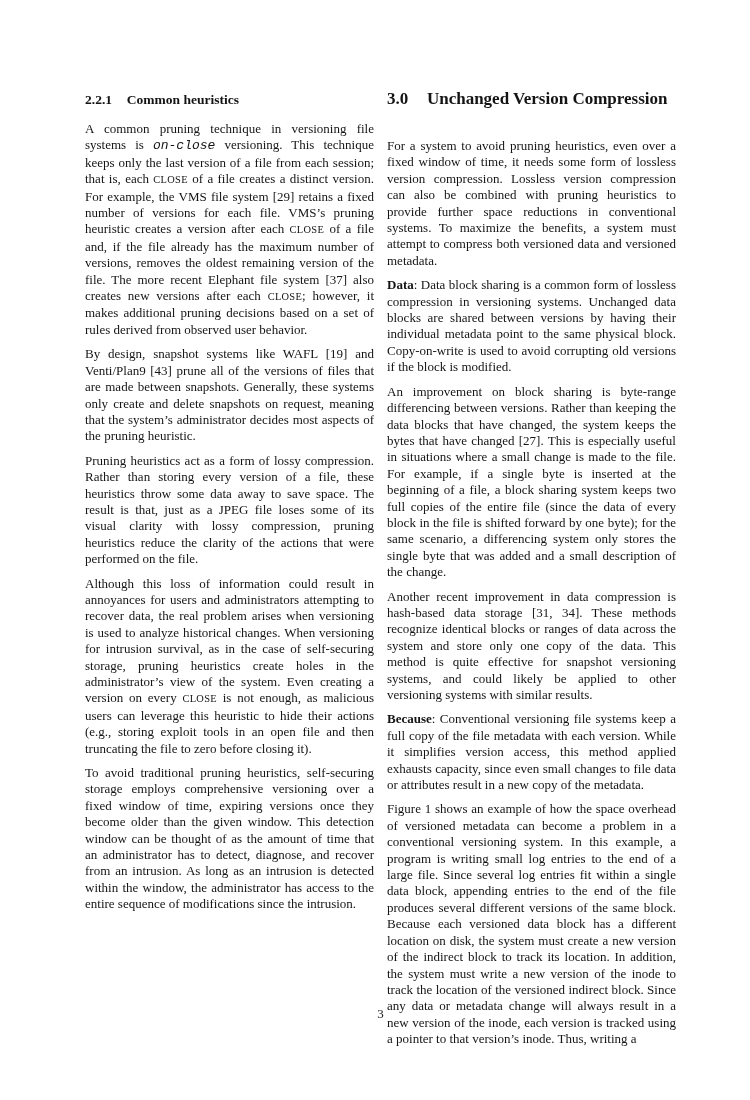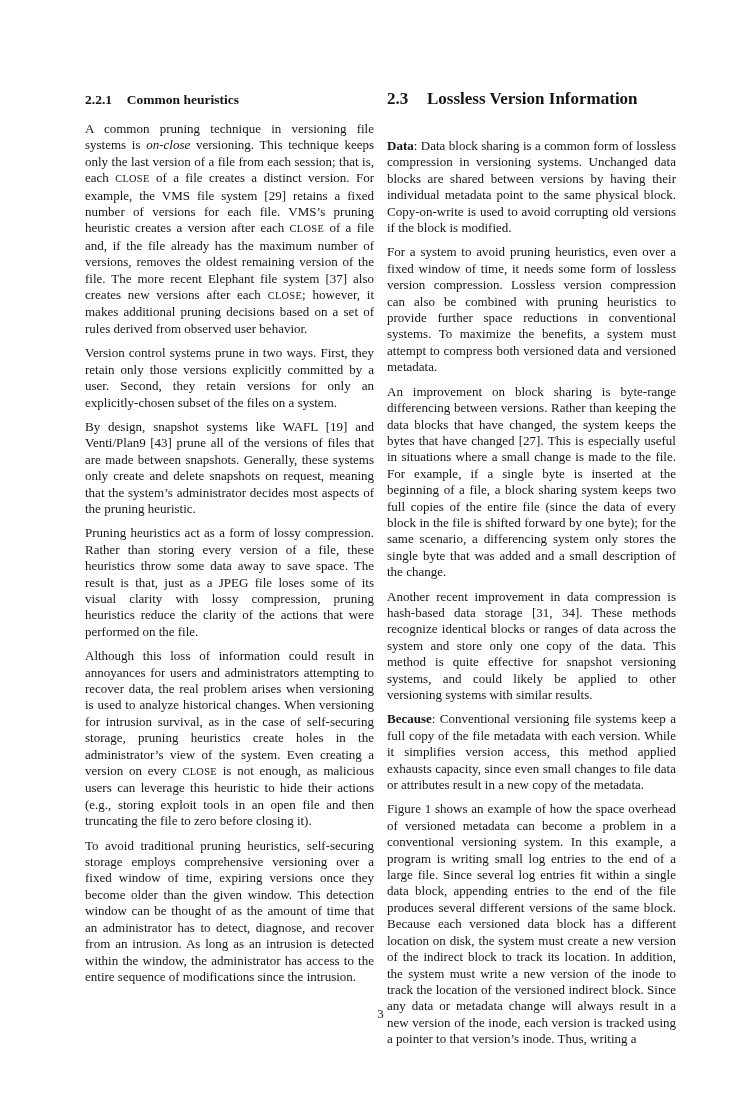--- a/index.html
+++ b/index.html
@@ -48,21 +48,21 @@
   .section-heading {
     font-size: 17px;
     font-weight: bold;
     margin: -3px 0 30px 0;
     text-align: left;
     line-height: 19px;
   }
   .h-num {
     margin-right: 1.1em;
   }
-  .seg-i { font-style: italic; }
+  .seg-i { font-style: italic; font-family: Liberation Mono, monospace; }
   .seg-b { font-weight: bold; }
   .seg-sc { font-size: 0.8em; letter-spacing: 0.03em; }
   .page-number {
     position: absolute;
     left: 85px;
     top: 1006px;
     width: 591px;
     text-align: center;
     font-size: 13px;
   }
@@ -71,34 +71,33 @@
 <body>
 
 <div class="page">
   <div class="content">
 
     <div class="col">
       <h4 class="subsection-heading first">
         <span class="h-num">2.2.1</span><span class="h-title">Common heuristics</span>
       </h4>
       <p class="para"><span>A common pruning technique in versioning file systems is </span><span class="seg-i">on-close</span><span> versioning. This technique keeps only the last version of a file from each session; that is, each </span><span class="seg-sc">CLOSE</span><span> of a file creates a distinct version. For example, the VMS file system [29] retains a fixed number of versions for each file. VMS’s pruning heuristic creates a version after each </span><span class="seg-sc">CLOSE</span><span> of a file and, if the file already has the maximum number of versions, removes the oldest remaining version of the file. The more recent Elephant file system [37] also creates new versions after each </span><span class="seg-sc">CLOSE</span><span>; however, it makes additional pruning decisions based on a set of rules derived from observed user behavior.</span></p>
-      <p class="para">Version control systems prune in two ways. First, they retain only those versions explicitly committed by a user. Second, they retain versions for only an explicitly-chosen subset of the files on a system.</p>
       <p class="para">By design, snapshot systems like WAFL [19] and Venti/Plan9 [43] prune all of the versions of files that are made between snapshots. Generally, these systems only create and delete snapshots on request, meaning that the system’s administrator decides most aspects of the pruning heuristic.</p>
 
       <p class="para">Pruning heuristics act as a form of lossy compression. Rather than storing every version of a file, these heuristics throw some data away to save space. The result is that, just as a JPEG file loses some of its visual clarity with lossy compression, pruning heuristics reduce the clarity of the actions that were performed on the file.</p>
       <p class="para"><span>Although this loss of information could result in annoyances for users and administrators attempting to recover data, the real problem arises when versioning is used to analyze historical changes. When versioning for intrusion survival, as in the case of self-securing storage, pruning heuristics create holes in the administrator’s view of the system. Even creating a version on every </span><span class="seg-sc">CLOSE</span><span> is not enough, as malicious users can leverage this heuristic to hide their actions (e.g., storing exploit tools in an open file and then truncating the file to zero before closing it).</span></p>
       <p class="para">To avoid traditional pruning heuristics, self-securing storage employs comprehensive versioning over a fixed window of time, expiring versions once they become older than the given window. This detection window can be thought of as the amount of time that an administrator has to detect, diagnose, and recover from an intrusion. As long as an intrusion is detected within the window, the administrator has access to the entire sequence of modifications since the intrusion.</p>
     </div>
 
     <div class="col">
       <h3 class="section-heading">
-        <span class="h-num">2.3</span><span class="h-title">Lossless Version Information</span>
+        <span class="h-num">3.0</span><span class="h-title">Unchanged Version Compression</span>
       </h3>
+      <p class="para">For a system to avoid pruning heuristics, even over a fixed window of time, it needs some form of lossless version compression. Lossless version compression can also be combined with pruning heuristics to provide further space reductions in conventional systems. To maximize the benefits, a system must attempt to compress both versioned data and versioned metadata.</p>
       <p class="para"><span class="seg-b">Data</span><span>:  Data block sharing is a common form of lossless compression in versioning systems. Unchanged data blocks are shared between versions by having their individual metadata point to the same physical block. Copy-on-write is used to avoid corrupting old versions if the block is modified.</span></p>
-      <p class="para">For a system to avoid pruning heuristics, even over a fixed window of time, it needs some form of lossless version compression. Lossless version compression can also be combined with pruning heuristics to provide further space reductions in conventional systems. To maximize the benefits, a system must attempt to compress both versioned data and versioned metadata.</p>
       <p class="para">An improvement on block sharing is byte-range differencing between versions. Rather than keeping the data blocks that have changed, the system keeps the bytes that have changed [27]. This is especially useful in situations where a small change is made to the file. For example, if a single byte is inserted at the beginning of a file, a block sharing system keeps two full copies of the entire file (since the data of every block in the file is shifted forward by one byte); for the same scenario, a differencing system only stores the single byte that was added and a small description of the change.</p>
       <p class="para">Another recent improvement in data compression is hash-based data storage [31, 34]. These methods recognize identical blocks or ranges of data across the system and store only one copy of the data. This method is quite effective for snapshot versioning systems, and could likely be applied to other versioning systems with similar results.</p>
       <p class="para"><span class="seg-b">Because</span><span>:  Conventional versioning file systems keep a full copy of the file metadata with each version. While it simplifies version access, this method applied exhausts capacity, since even small changes to file data or attributes result in a new copy of the metadata.</span></p>
       <p class="para">Figure 1 shows an example of how the space overhead of versioned metadata can become a problem in a conventional versioning system. In this example, a program is writing small log entries to the end of a large file. Since several log entries fit within a single data block, appending entries to the end of the file produces several different versions of the same block. Because each versioned data block has a different location on disk, the system must create a new version of the indirect block to track its location. In addition, the system must write a new version of the inode to track the location of the versioned indirect block. Since any data or metadata change will always result in a new version of the inode, each version is tracked using a pointer to that version’s inode. Thus, writing a</p>
     </div>
 
   </div>
 
   <div class="page-number">3</div>
 </div>

